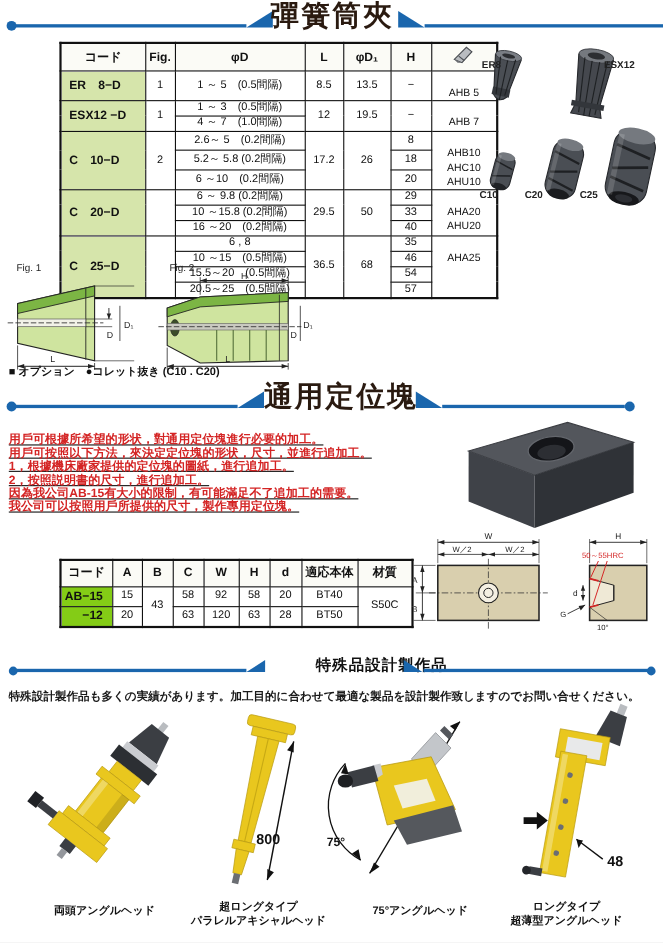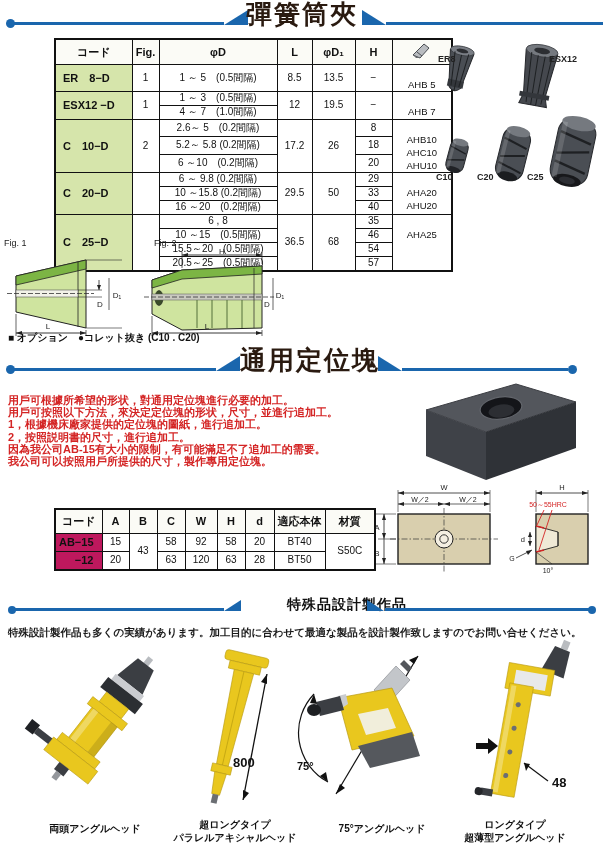--- a/index.html
+++ b/index.html
@@ -1,18 +1,18 @@
 <!DOCTYPE html>
 <html><head>
 <meta charset="utf-8">
 <style>
   html,body{margin:0;padding:0;background:#e8e8e8;}
   #page{position:relative;width:603px;height:857px;background:#ffffff;overflow:hidden;
         font-family:"Liberation Sans","DejaVu Sans",sans-serif;color:#111;}
-  .abs{position:absolute;}
+  .abs{position:absolute;text-decoration:underline;}
   
   .dot{position:absolute;border-radius:50%;background:#1a66ad;}
   .hline{position:absolute;background:#1a66ad;}
   .tri-l{position:absolute;width:0;height:0;border-bottom:15px solid #1a66ad;border-left:24px solid transparent;}
   .tri-r{position:absolute;width:0;height:0;border-bottom:15px solid #1a66ad;border-right:24px solid transparent;}
   .tri-l.sm{border-bottom-width:11px;border-left-width:17px;}
   .tri-r.sm{border-bottom-width:11px;border-right-width:17px;}
   .sec-title{position:absolute;font-weight:bold;color:#2a1a10;font-size:26px;line-height:28px;
              text-align:left;letter-spacing:2px;white-space:nowrap;}
   .sec-title.sm{font-size:14px;line-height:15px;color:#111;letter-spacing:1px;padding-left:45px;}
@@ -23,21 +23,21 @@
       padding:0;line-height:12px;height:13px;overflow:hidden;white-space:nowrap;}
   #collet-table tr.hrow{height:25px;}
   #collet-table th.hd{font-size:11px;font-weight:bold;background:#fbfbf6;}
   #collet-table th.code{background:#d6e5ab;font-size:11px;font-weight:bold;text-align:left;padding-left:7px;}
   #collet-table td.ah-cell{vertical-align:top;font-size:9.5px;line-height:13px;padding-top:13px;}
   #block-table{position:absolute;left:8px;top:508px;width:320px;border:2px solid #111;}
   #block-table th,#block-table td{border:1px solid #111;font-size:10px;text-align:center;
       padding:0;line-height:12px;height:17px;overflow:hidden;white-space:nowrap;}
   #block-table tr.hrow{height:24px;}
   #block-table th.hd{font-size:11px;font-weight:bold;background:#fbfbf6;}
-  #block-table th.code{background:#be185d;font-size:11px;font-weight:bold;text-align:right;padding-right:8px;}
+  #block-table th.code{background:#84cc16;font-size:11px;font-weight:bold;text-align:right;padding-right:8px;}
   
   .photo-label{position:absolute;font-size:9px;font-weight:bold;color:#222;white-space:nowrap;}
   .fig-label{position:absolute;font-size:9px;color:#222;white-space:nowrap;}
   .option-note{position:absolute;font-size:10px;font-weight:bold;color:#111;white-space:nowrap;}
   .red-lines div{font-size:11px;font-weight:bold;color:#d42424;line-height:12.2px;white-space:nowrap;}
   .desc{position:absolute;font-size:10.5px;font-weight:bold;color:#1a1a1a;white-space:nowrap;}
   .caption{position:absolute;font-size:10px;font-weight:bold;color:#111;text-align:center;line-height:13px;}
   .annot{position:absolute;font-size:13px;font-weight:bold;color:#111;white-space:nowrap;}
   svg{position:absolute;overflow:visible;}
   svg text{font-family:"Liberation Sans","DejaVu Sans",sans-serif;}
@@ -224,21 +224,21 @@
       <line x1="-16" y1="12" x2="16" y2="19" stroke="#1e2023" stroke-width="2.4"></line>
       <rect x="-16" y="-28" width="5" height="56" fill="#ffffff" opacity="0.15"></rect>
     </g>
   </svg>
   <div class="photo-label" style="left:438px;top:54px;">ER8</div>
   <div class="photo-label" style="left:549px;top:54px;">ESX12</div>
   <div class="photo-label" style="left:436px;top:172px;">C10</div>
   <div class="photo-label" style="left:477px;top:172px;">C20</div>
   <div class="photo-label" style="left:527px;top:172px;">C25</div>
 
-  <div class="fig-label" style="left:4px;top:238px;">Fig. 1</div>
+  <div class="fig-label" style="left:15px;top:238px;">Fig. 1</div>
   <div class="fig-label" style="left:134px;top:238px;padding-left:20px;">Fig. 2</div>
 
   <svg style="left:4px;top:248px;" width="125" height="92" viewBox="0 0 125 92">
     <polygon points="12,28 82,12 82,80 12,64" fill="#cfe49f" stroke="#222" stroke-width="1"></polygon>
     <polygon points="12,28 82,12 82,21 12,37" fill="#7cb544" stroke="#222" stroke-width="0.8"></polygon>
     <line x1="74" y1="14" x2="74" y2="79" stroke="#222" stroke-width="0.8"></line>
     <rect x="12" y="42" width="62" height="7" fill="#f2f2e8" stroke="#555" stroke-width="0.6"></rect>
     <line x1="3" y1="45.5" x2="90" y2="45.5" stroke="#333" stroke-width="0.8" stroke-dasharray="5,2"></line>
     <line x1="12" y1="66" x2="12" y2="88" stroke="#222" stroke-width="0.7"></line>
     <line x1="82" y1="82" x2="82" y2="88" stroke="#222" stroke-width="0.7"></line>

